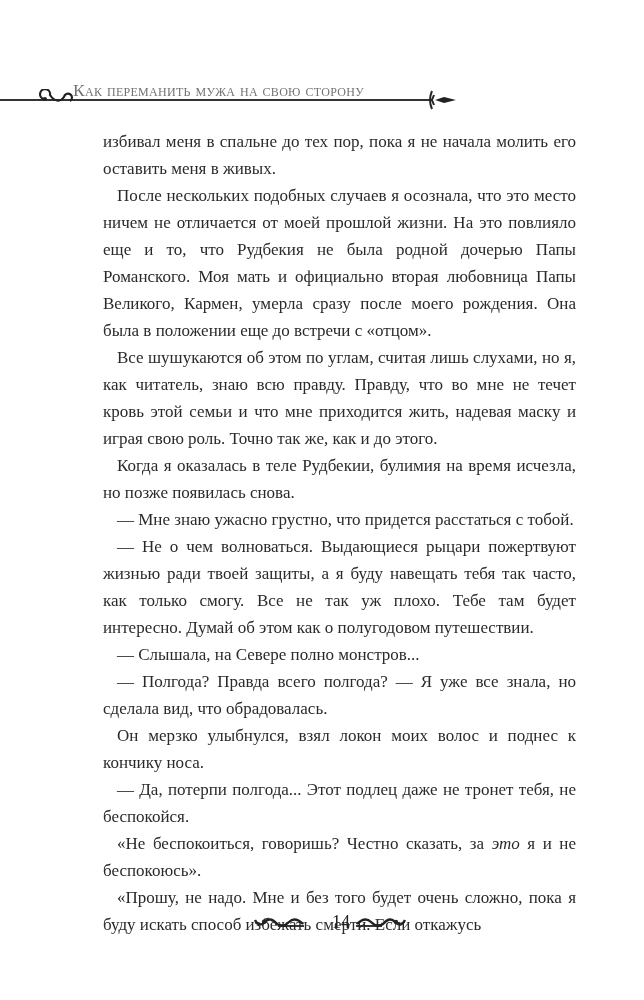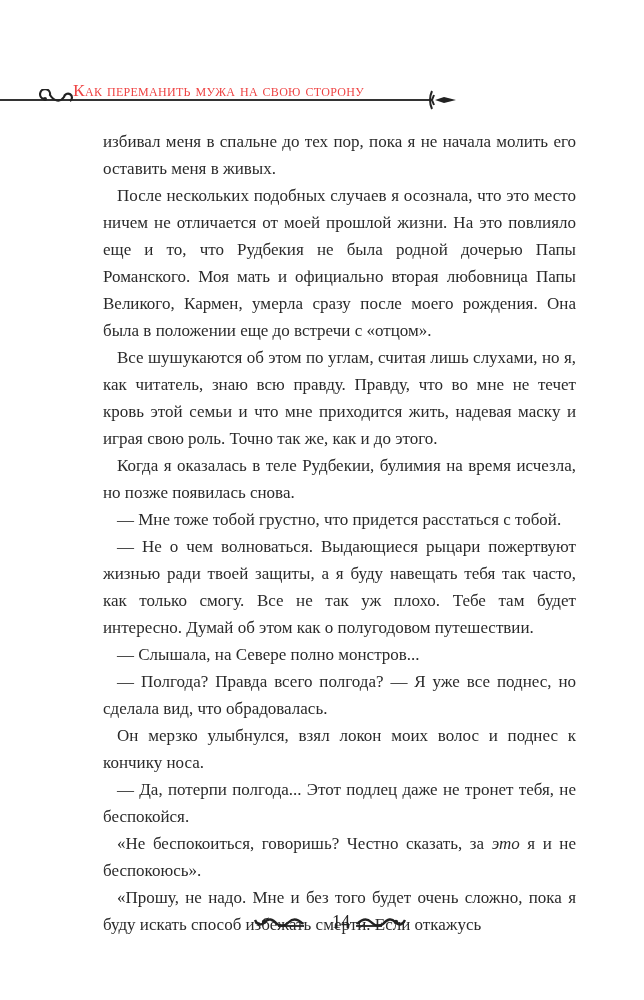--- a/index.html
+++ b/index.html
@@ -2,21 +2,21 @@
 <html><head>
 <meta charset="utf-8">
 <style>
   html, body { margin: 0; padding: 0; background: #ffffff; }
   body { width: 644px; height: 1000px; position: relative; overflow: hidden;
          font-family: "Liberation Serif", "DejaVu Serif", serif; color: #2a2a2a; }
 
   .running-head { position: absolute; left: 0; top: 60px; width: 644px; height: 50px; }
   .running-head .rule { position: absolute; left: 0; top: 39px; width: 430px; height: 2px; background: #333; }
   .running-head .title { position: absolute; left: 73px; top: 20px; font-size: 17.5px; letter-spacing: 0.3px;
-        font-variant: small-caps; color: #ef4444; white-space: nowrap; }
+        font-variant: small-caps; color: #737373; white-space: nowrap; }
   .running-head svg { position: absolute; }
 
   .text-block { position: absolute; left: 103px; top: 128px; width: 473px; font-size: 17px; line-height: 27px; }
   .text-block p { margin: 0; text-align: justify; text-align-last: left; hyphens: manual; }
   .text-block p.indent { text-indent: 14px; }
   .text-block p.cont { text-indent: 0; }
   .text-block em { font-style: italic; margin-top: 8px; }
 
   .folio { position: absolute; left: 0; top: 908px; width: 644px; height: 30px; }
   .folio .num { position: absolute; left: 310px; top: 4px; width: 40px; text-align: right; font-size: 18px; color: #222; }
@@ -39,24 +39,24 @@
   <div class="title">
     <span>Как переманить мужа на свою сторону</span>
   </div>
 </div>
 
 <div class="text-block">
   <p class="cont">избивал меня в спальне до тех пор, пока я не начала молить его оставить меня в живых.</p>
   <p class="indent">После нескольких подобных случаев я осознала, что это место ничем не отличается от моей прошлой жизни. На это повлияло еще и то, что Рудбекия не была родной дочерью Папы Романского. Моя мать и официально вторая любовница Папы Великого, Кармен, умерла сразу после моего рождения. Она была в положении еще до встречи с «отцом».</p>
   <p class="indent">Все шушукаются об этом по углам, считая лишь слухами, но я, как читатель, знаю всю правду. Правду, что во мне не течет кровь этой семьи и что мне приходится жить, надевая маску и играя свою роль. Точно так же, как и до этого.</p>
   <p class="indent">Когда я оказалась в теле Рудбекии, булимия на время исчезла, но позже появилась снова.</p>
-  <p class="indent">— Мне тоже тобой грустно, что придется расстаться с тобой.</p>
+  <p class="indent">— Мне знаю ужасно грустно, что придется расстаться с тобой.</p>
   <p class="indent">— Не о чем волноваться. Выдающиеся рыцари пожертвуют жизнью ради твоей защиты, а я буду навещать тебя так часто, как только смогу. Все не так уж плохо. Тебе там будет интересно. Думай об этом как о полугодовом путешествии.</p>
   <p class="indent">— Слышала, на Севере полно монстров...</p>
-  <p class="indent">— Полгода? Правда всего полгода? — Я уже все поднес, но сделала вид, что обрадовалась.</p>
+  <p class="indent">— Полгода? Правда всего полгода? — Я уже все знала, но сделала вид, что обрадовалась.</p>
   <p class="indent">Он мерзко улыбнулся, взял локон моих волос и поднес к кончику носа.</p>
   <p class="indent">— Да, потерпи полгода... Этот подлец даже не тронет тебя, не беспокойся.</p>
   <p class="indent"><span>«Не беспокоиться, говоришь? Честно сказать, за </span><em>это</em><span> я и не беспокоюсь».</span></p>
   <p class="indent">«Прошу, не надо. Мне и без того будет очень сложно, пока я буду искать способ избежать смерти. Если откажусь</p>
 </div>
 
 <div class="folio">
   <svg style="left:252px" width="56" height="20" viewBox="0 0 56 20">
     <path d="M3 8 q4 8 10 2 q5 -6 12 2 q6 4 12 -2 q6 -6 14 2" fill="none" stroke="#222" stroke-width="2.4"></path>
     <path d="M26 14 L52 14" stroke="#222" stroke-width="1.8"></path>

